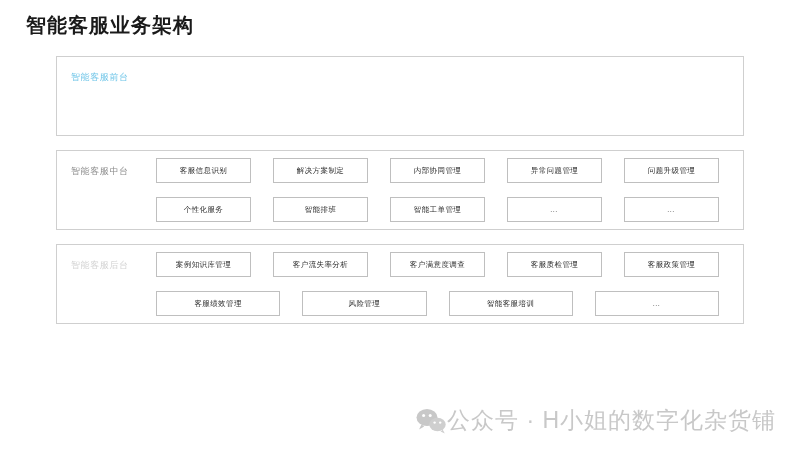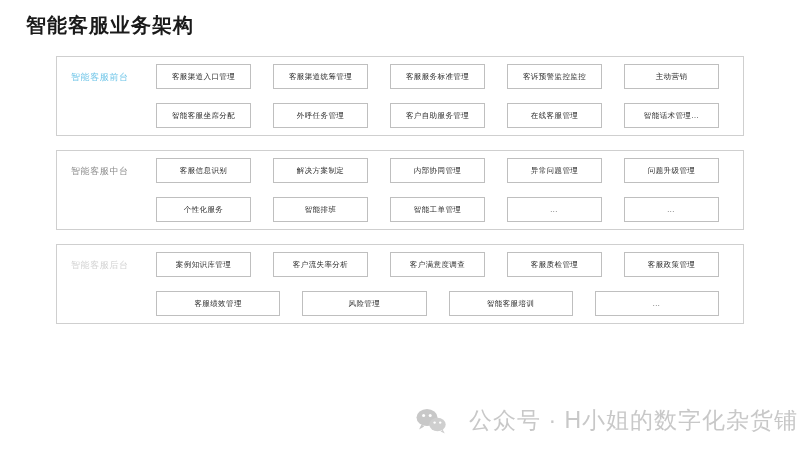--- a/index.html
+++ b/index.html
@@ -95,54 +95,38 @@
   }
   .card.ellipsis { color: #555; letter-spacing: 1.5px; }
 
   
   .watermark {
     position: absolute;
     left: 416px;
     top: 405px;
     display: flex;
     align-items: center;
-    gap: 23px;
+    gap: 1px;
     color: #c8c8c8;
     font-size: 23px;
     letter-spacing: 1px;
     font-family: "Liberation Sans", "DejaVu Sans", sans-serif;
     white-space: nowrap;
   }
   .wechat-icon { display: block; }
 </style>
 </head>
 <body>
 
 <div class="page-title">智能客服业务架构</div>
 
 <div class="layers">
 
   <section class="layer">
     <div class="layer-label tone-front">智能客服前台</div>
-    <div class="rows">
-      <div class="row">
-        <div class="card">客服渠道入口管理</div>
-        <div class="card">客服渠道统筹管理</div>
-        <div class="card">客服服务标准管理</div>
-        <div class="card">客诉预警监控监控</div>
-        <div class="card">主动营销</div>
-      </div>
-      <div class="row">
-        <div class="card">智能客服坐席分配</div>
-        <div class="card">外呼任务管理</div>
-        <div class="card">客户自助服务管理</div>
-        <div class="card">在线客服管理</div>
-        <div class="card">智能话术管理…</div>
-      </div>
-    </div>
   </section>
 
   <section class="layer">
     <div class="layer-label tone-mid">智能客服中台</div>
     <div class="rows">
       <div class="row">
         <div class="card">客服信息识别</div>
         <div class="card">解决方案制定</div>
         <div class="card">内部协同管理</div>
         <div class="card">异常问题管理</div>

